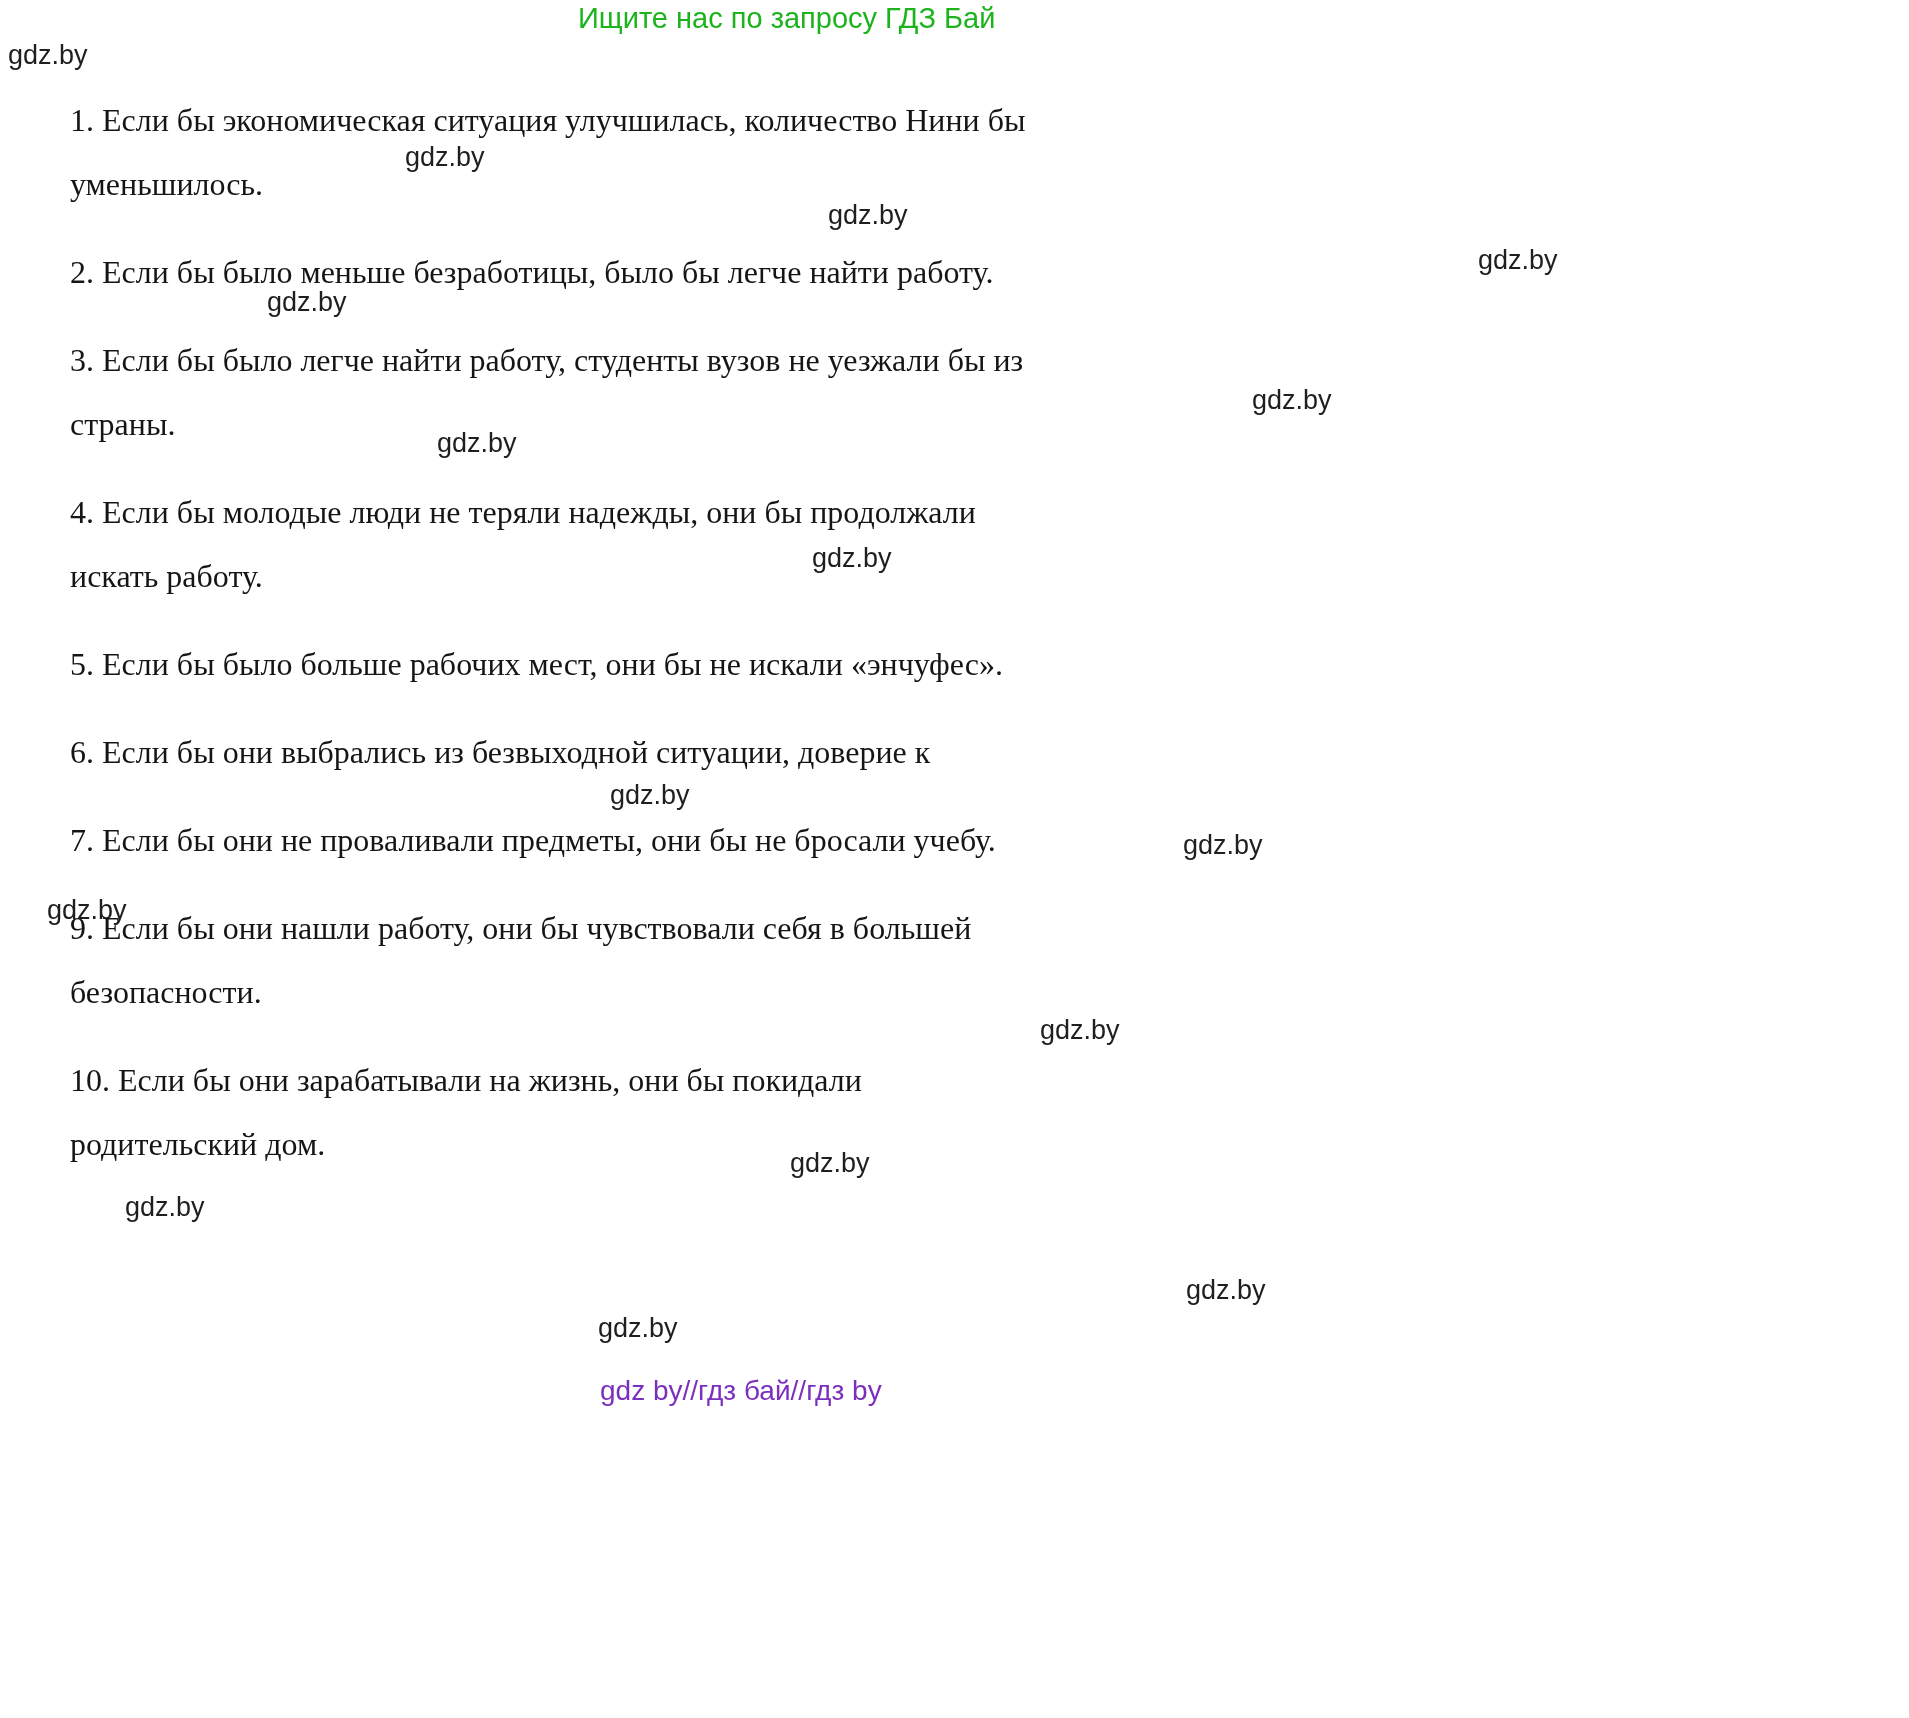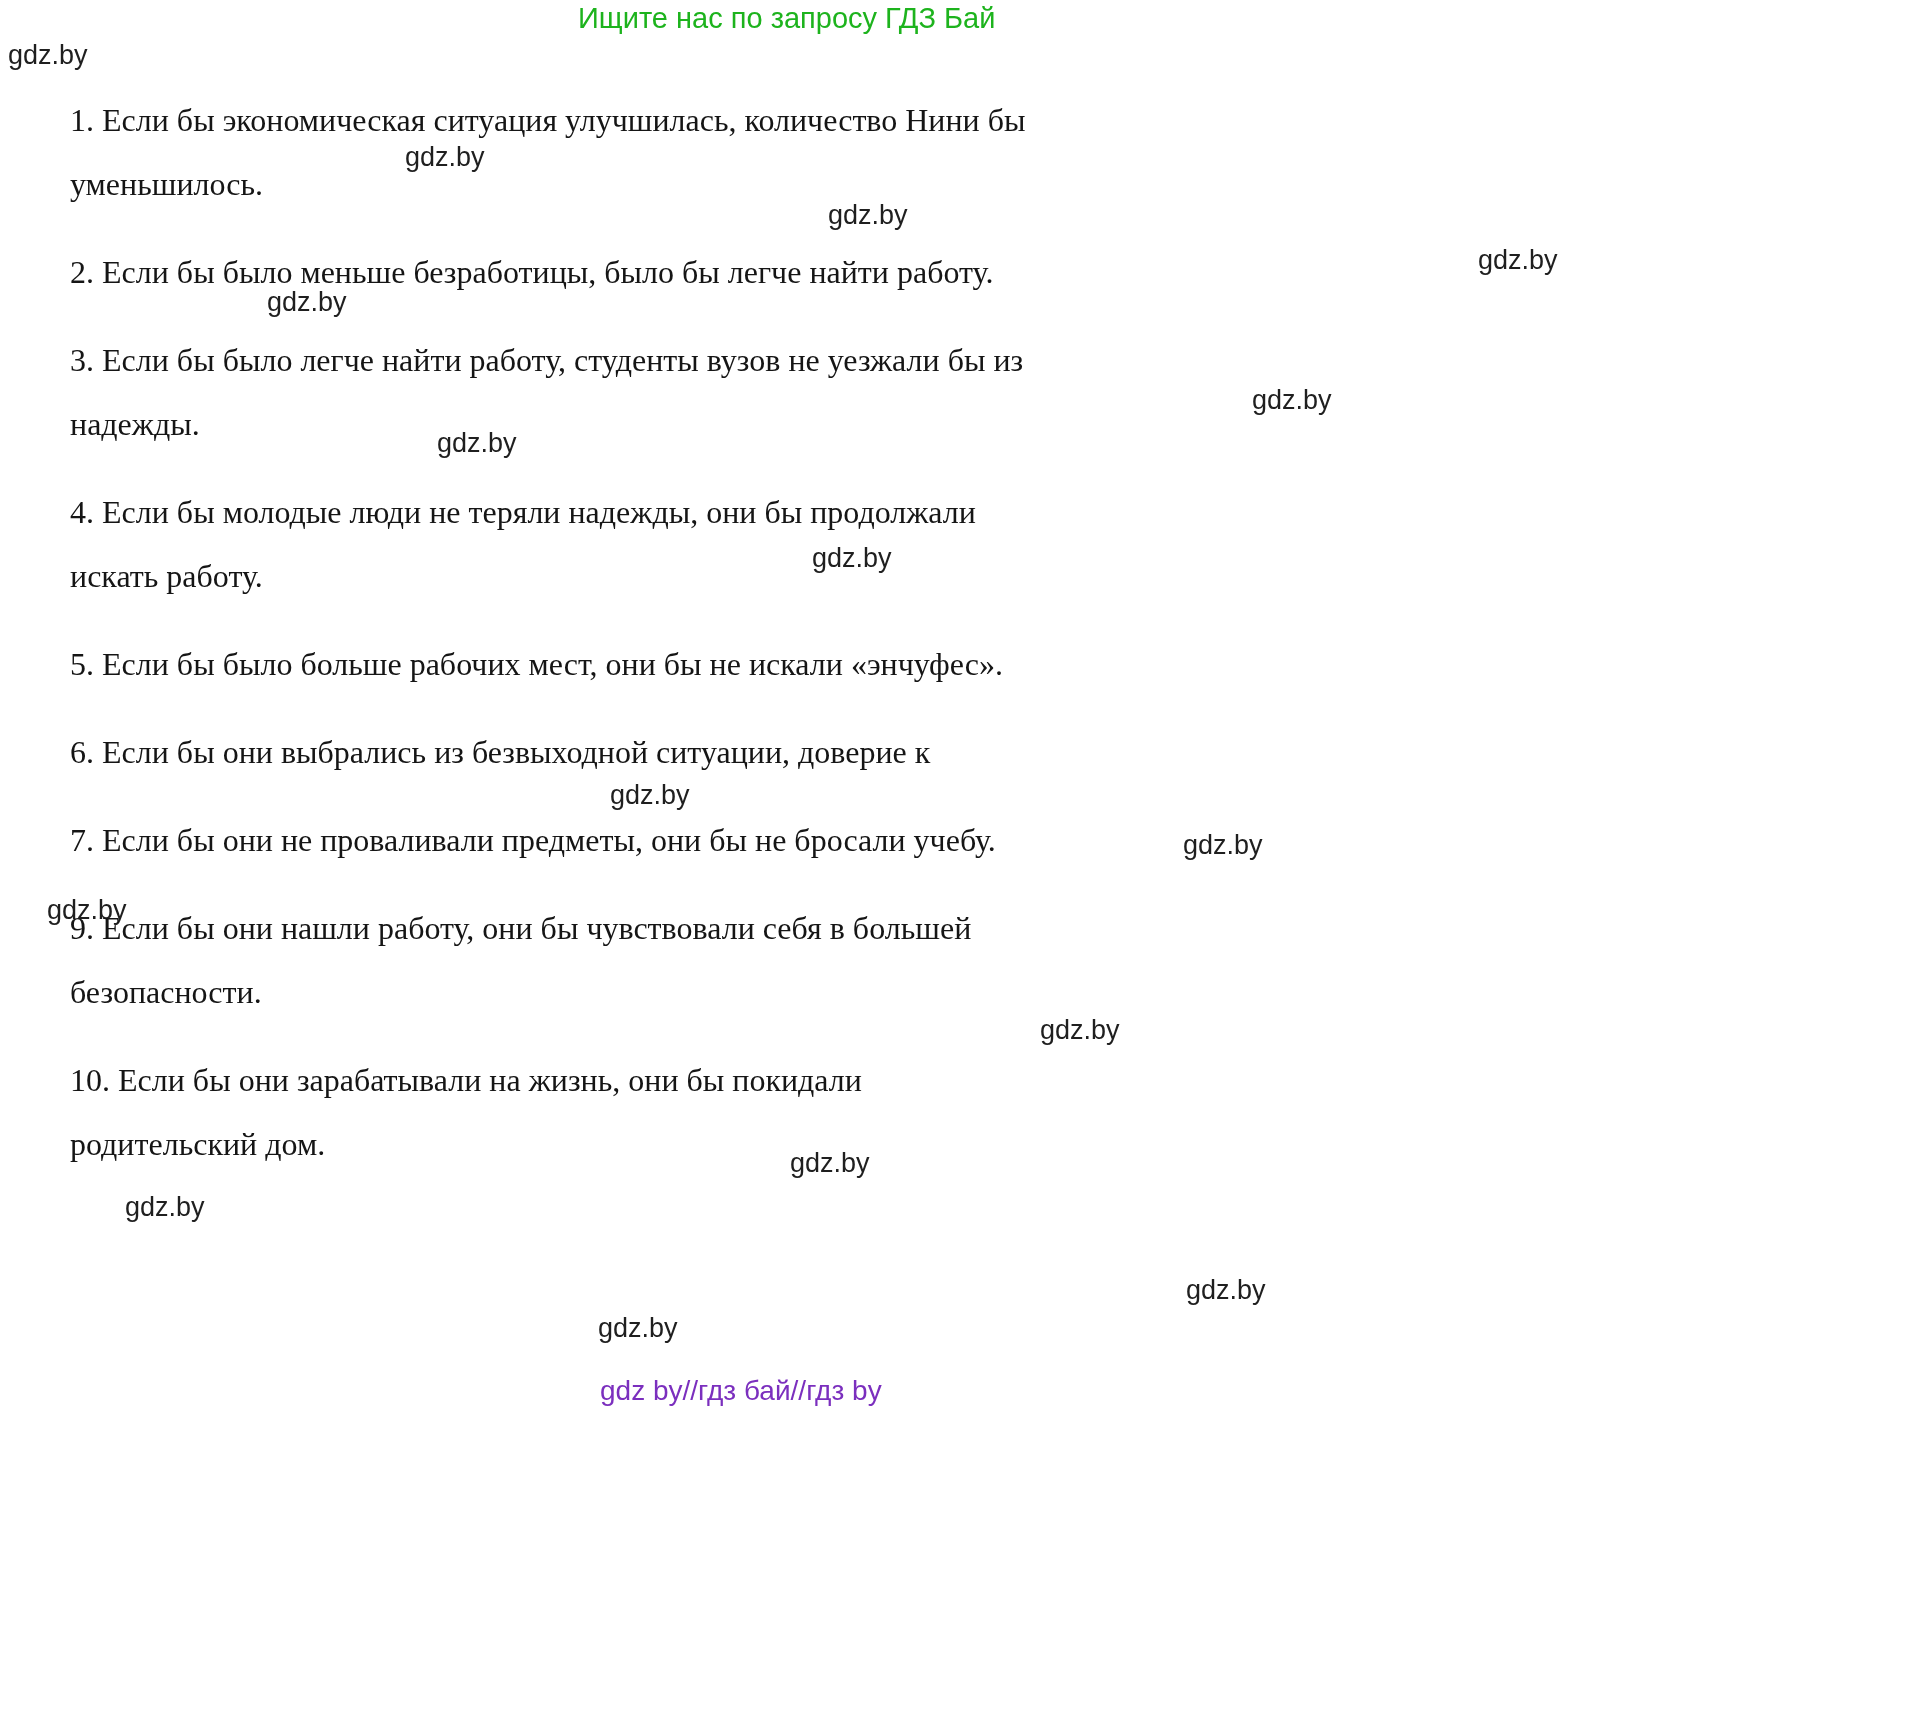--- a/index.html
+++ b/index.html
@@ -89,21 +89,21 @@
   <div class="content">
     <p class="item">
       <span class="line">1. Если бы экономическая ситуация улучшилась, количество Нини бы</span>
       <span class="line">уменьшилось.</span>
     </p>
     <p class="item">
       <span class="line">2. Если бы было меньше безработицы, было бы легче найти работу.</span>
     </p>
     <p class="item">
       <span class="line">3. Если бы было легче найти работу, студенты вузов не уезжали бы из</span>
-      <span class="line">надежды.</span>
+      <span class="line">страны.</span>
     </p>
     <p class="item">
       <span class="line">4. Если бы молодые люди не теряли надежды, они бы продолжали</span>
       <span class="line">искать работу.</span>
     </p>
     <p class="item">
       <span class="line">5. Если бы было больше рабочих мест, они бы не искали «энчуфес».</span>
     </p>
     <p class="item">
       <span class="line">6. Если бы они выбрались из безвыходной ситуации, доверие к</span>

